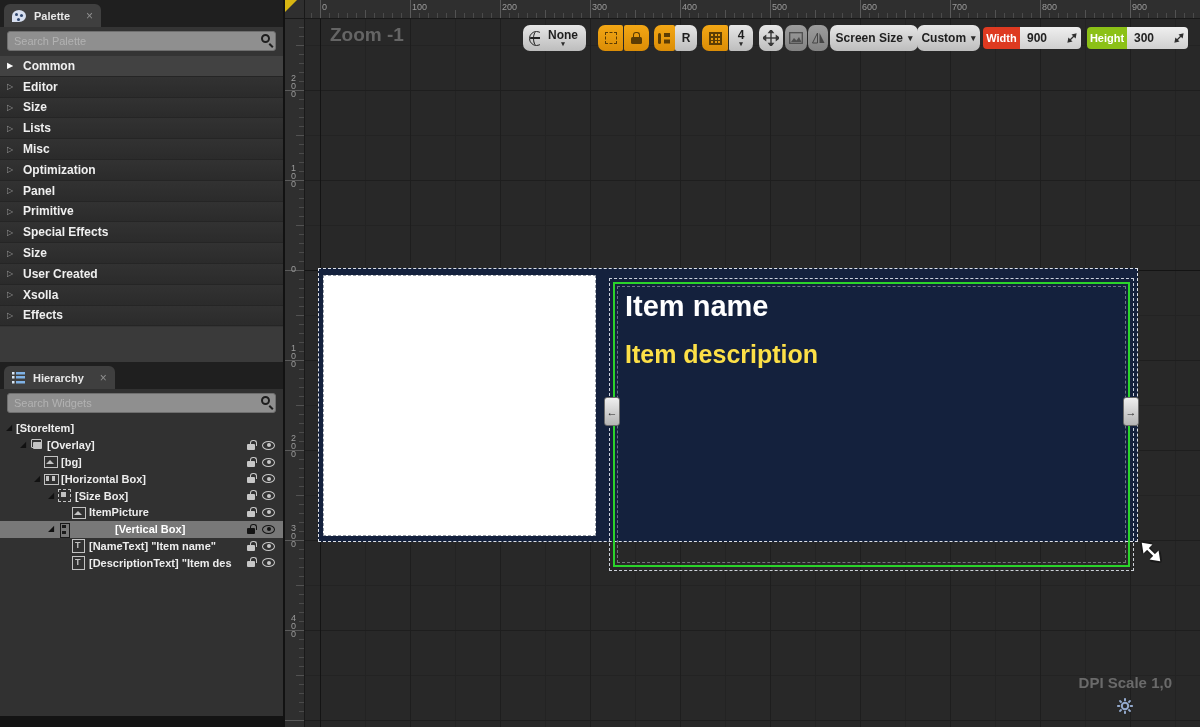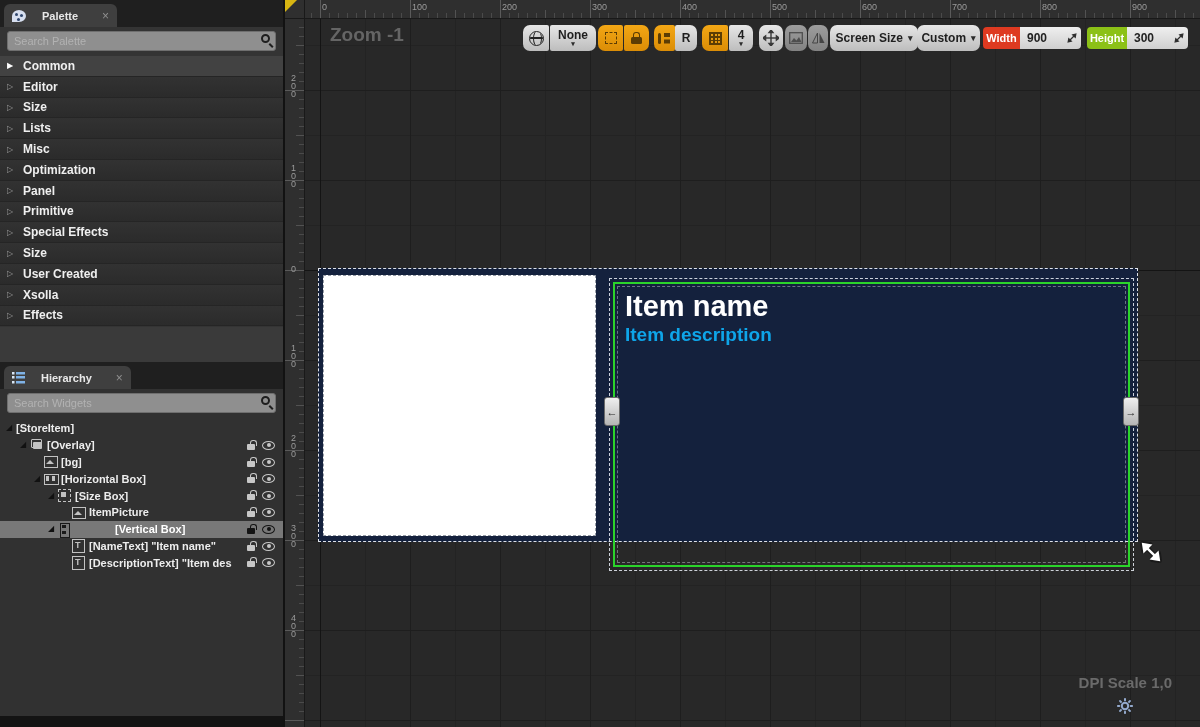--- a/index.html
+++ b/index.html
@@ -4,21 +4,21 @@
 <style>
   html,body{margin:0;padding:0;width:1200px;height:727px;overflow:hidden;
     font-family:"Liberation Sans",sans-serif;background:#1c1c1c;
     -webkit-font-smoothing:antialiased;}
   *{box-sizing:border-box;user-select:none;}
 
   
   #left-panel{position:absolute;left:0;top:0;width:283px;height:727px;background:#343434;}
   .tab-strip{position:absolute;left:0;width:283px;height:27px;background:#1f1f1f;}
   .tab{position:absolute;left:4px;top:4px;height:23px;background:#3f3f3f;border-radius:6px 6px 0 0;
-    display:flex;align-items:center;padding:0 8px;gap:16px;}
+    display:flex;align-items:center;padding:0 8px;gap:8px;}
   .tab-label{color:#e8e8e8;font-size:11px;font-weight:bold;}
   .tab-close{color:#909090;font-size:12px;line-height:12px;margin-left:8px;cursor:pointer;}
   .search-row{position:absolute;left:7px;width:269px;height:20px;}
   .search-input{width:100%;height:100%;background:#8f8f8f;border:1px solid #6f6f6f;border-radius:3px;
     font-family:"Liberation Sans",sans-serif;font-size:11px;color:#4a4a4a;padding:0 22px 0 6px;outline:none;}
   .search-input::placeholder{color:#b2b2b2;}
   .mag-icon{position:absolute;right:6px;top:3px;width:9px;height:9px;border:2px solid #1e1e1e;border-radius:50%;}
   .mag-icon::after{content:"";position:absolute;left:7px;top:7px;width:5px;height:2px;background:#1e1e1e;
     transform:rotate(45deg);transform-origin:0 0;}
 
@@ -159,21 +159,21 @@
 
   
   #design-widget{position:absolute;left:33px;top:268px;width:820px;height:274px;background:#14213d;
     border:1px dashed #dfe3ea;}
   #item-picture{position:absolute;left:4px;top:6px;width:273px;height:261px;background:#ffffff;
     border:1px dashed #969ca6;}
   #vertical-box{position:absolute;left:294px;top:13px;width:517px;height:285px;border:2px solid #2bd42b;}
   #vertical-box::before{content:"";position:absolute;inset:-6px;border:1px dashed rgba(235,240,248,.85);}
   #vertical-box::after{content:"";position:absolute;inset:2px;border:1px dashed rgba(210,215,225,.45);}
   #name-text{position:absolute;left:10px;top:6px;color:#ffffff;font-size:29px;font-weight:bold;}
-  #description-text{position:absolute;left:10px;top:40px;color:#0ea5e9;font-size:19px;font-weight:bold;}
+  #description-text{position:absolute;left:10px;top:56px;color:#fde047;font-size:25px;font-weight:bold;}
   .align-handle{position:absolute;width:16px;height:29px;background:linear-gradient(#efefef,#b5b5b5);
     border:1px solid #6a6a6a;border-radius:3px;display:flex;align-items:center;justify-content:center;
     font-size:11px;color:#222;cursor:pointer;}
   #handle-left{left:285px;top:128px;}
   #handle-right{left:804px;top:128px;}
 
   #dpi-label{position:absolute;right:28px;bottom:13px;display:flex;align-items:center;gap:7px;
     color:#6a6a6a;font-size:15px;font-weight:bold;flex-direction:column;}
   #cursor{position:absolute;left:851px;top:537px;}
 </style>
@@ -378,21 +378,21 @@
       <span>←</span>
     </div>
     <div id="handle-right" class="align-handle">
       <span>→</span>
     </div>
   </div>
 
   <div class="tb rL" style="left:238px;width:26px;">
     <span class="globe-icon"></span>
   </div>
-  <div class="tb rR" style="left:265px;width:46px;">
+  <div class="tb rR" style="left:255px;width:46px;">
     <span class="stack">
         <span>None</span>
     <span class="caret">▾</span>
       </span>
   </div>
   <div class="tb orange rL" style="left:313px;width:25px;">
     <span class="dashedsq-icon"></span>
   </div>
   <div class="tb orange rR" style="left:339px;width:25px;">
     <span class="locktb-icon"></span>

